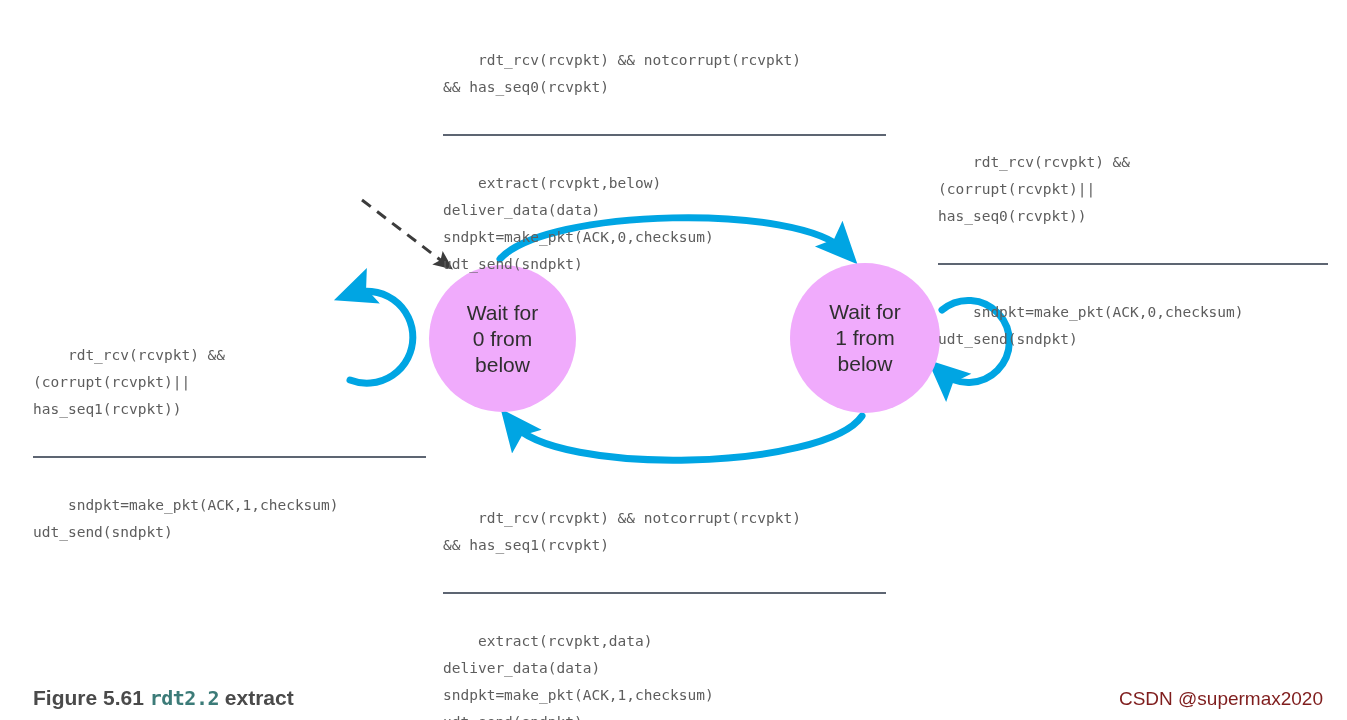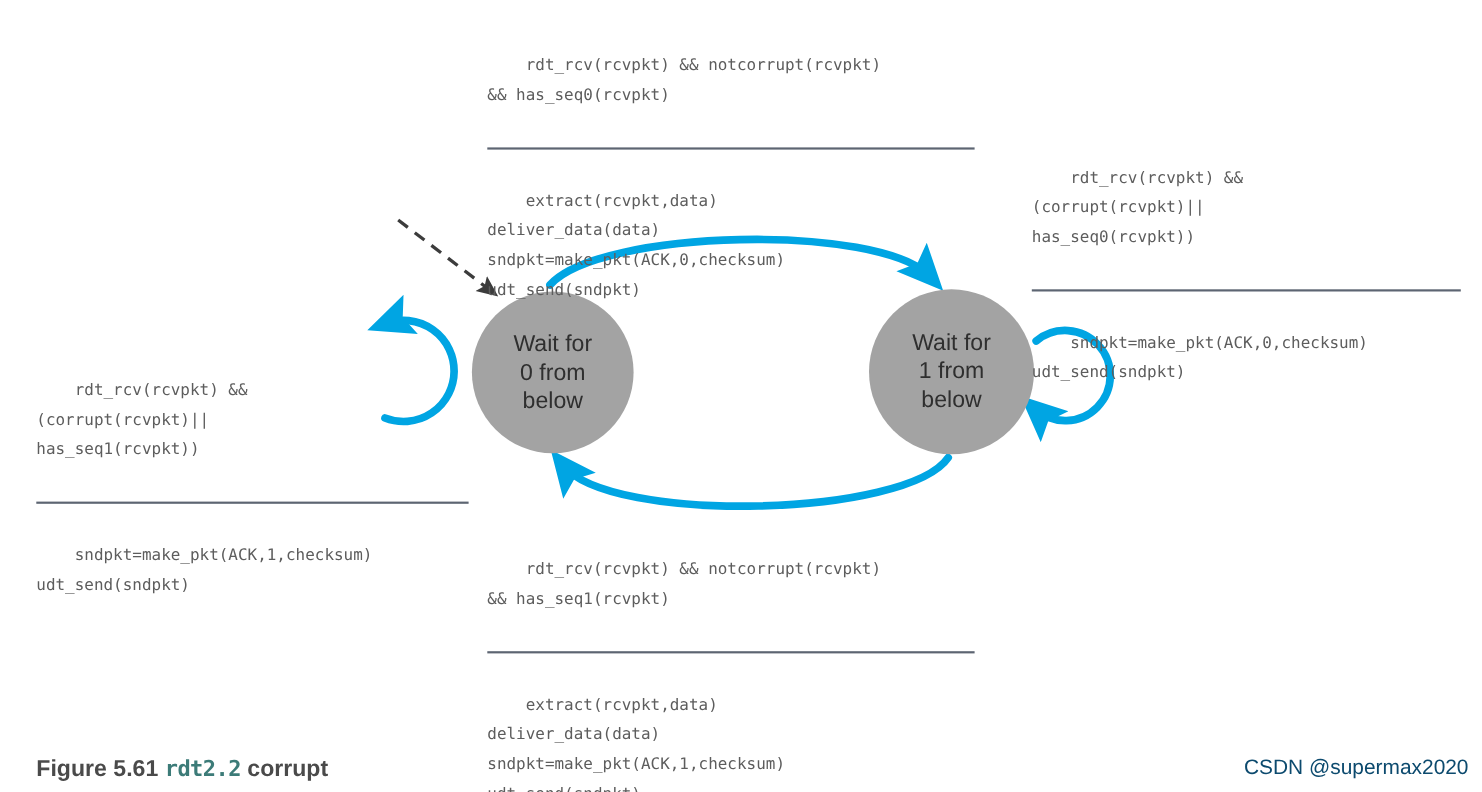--- a/index.html
+++ b/index.html
@@ -59,21 +59,21 @@
   #label-left     { left: 33px;  top: 315px; width: 400px; }
   #label-left .rule { width: 393px; }
 
   #label-bottom   { left: 443px; top: 478px; width: 460px; }
   #label-bottom .rule { width: 443px; }
 
   
   .state {
     position: absolute;
     border-radius: 50%;
-    background: #a3a3a3;
+    background: #f0abfc;
     display: flex;
     align-items: center;
     justify-content: center;
     text-align: center;
   }
   .state .state-label {
     font-family: "Liberation Sans", sans-serif;
     font-size: 21px;
     line-height: 26px;
     color: #2f2f2f;
@@ -96,24 +96,24 @@
     font-family: "DejaVu Sans Mono", "Liberation Mono", monospace;
     color: #3c7b78;
     font-weight: bold;
     font-size: 20px;
     letter-spacing: -0.5px;
     text-align: right;
   }
 
   #watermark {
     position: absolute;
-    right: 12px;
+    right: 24px;
     top: 688px;
     font-size: 19px;
-    color: #0c4a6e;
+    color: #7f1d1d;
     white-space: nowrap;
   }
 </style>
 </head>
 <body>
 
 <div id="canvas">
 
   <svg class="svg-layer" viewBox="0 0 1347 720">
     <defs>
@@ -157,21 +157,21 @@
   <div class="state" id="state-wait1">
     <div class="state-label">Wait for
 1 from
 below</div>
   </div>
 
   <div class="label-block" id="label-top">
     <span class="cond">rdt_rcv(rcvpkt) &amp;&amp; notcorrupt(rcvpkt)
 &amp;&amp; has_seq0(rcvpkt)</span>
     <span class="rule"></span>
-    <span class="act">extract(rcvpkt,data)
+    <span class="act">extract(rcvpkt,below)
 deliver_data(data)
 sndpkt=make_pkt(ACK,0,checksum)
 udt_send(sndpkt)</span>
   </div>
 
   <div class="label-block" id="label-right">
     <span class="cond">rdt_rcv(rcvpkt) &amp;&amp;
 (corrupt(rcvpkt)||
 has_seq0(rcvpkt))</span>
     <span class="rule"></span>
@@ -191,17 +191,17 @@
   <div class="label-block" id="label-bottom">
     <span class="cond">rdt_rcv(rcvpkt) &amp;&amp; notcorrupt(rcvpkt)
 &amp;&amp; has_seq1(rcvpkt)</span>
     <span class="rule"></span>
     <span class="act">extract(rcvpkt,data)
 deliver_data(data)
 sndpkt=make_pkt(ACK,1,checksum)
 udt_send(sndpkt)</span>
   </div>
 
-  <div id="caption"><span>Figure 5.61</span><span> </span><span class="cap-code">rdt2.2</span><span> </span><span>corrupt</span></div>
+  <div id="caption"><span>Figure 5.61</span><span> </span><span class="cap-code">rdt2.2</span><span> </span><span>extract</span></div>
 
   <div id="watermark">CSDN @supermax2020</div>
 
 </div>
 
 </body></html>

